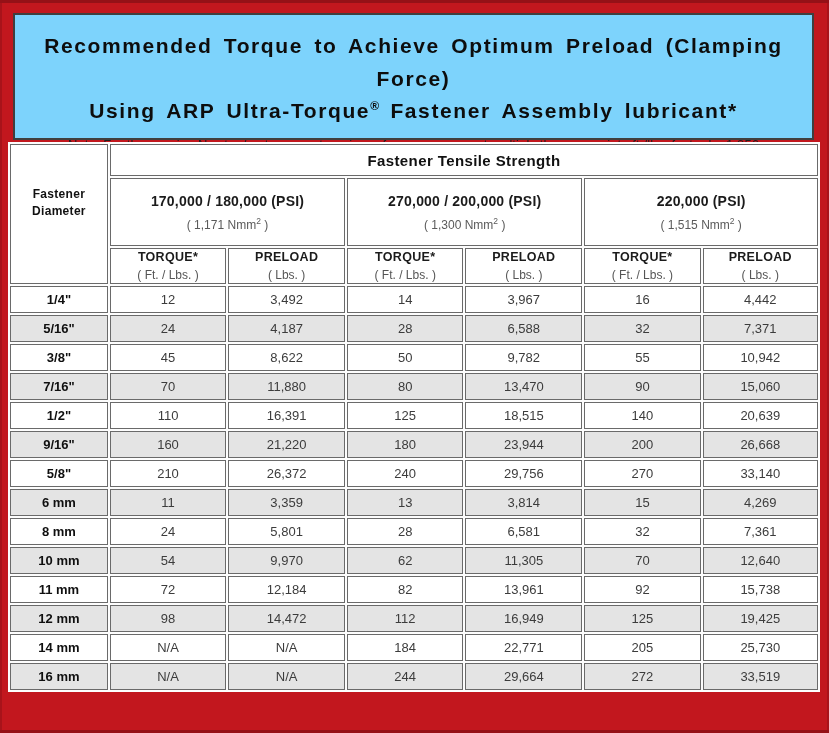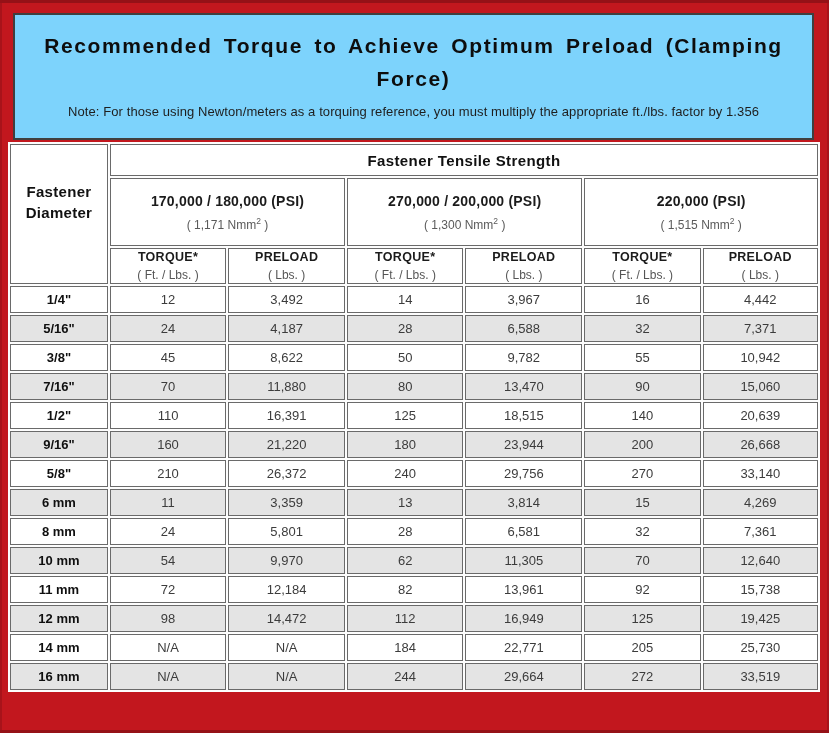--- a/index.html
+++ b/index.html
@@ -69,21 +69,21 @@
     font-size: 15px;
     font-weight: bold;
     color: #111;
     letter-spacing: 0.4px;
   }
   
   td.corner {
     background: #D3D3D3;
     vertical-align: bottom;
     padding-bottom: 24px;
-    font-size: 15px;
+    font-size: 12px;
     font-weight: bold;
     color: #111;
     line-height: 1.35;
     letter-spacing: 0.3px;
   }
   
   td.psi-group { height: 68px; background: #ffffff; }
   .psi-line { font-size: 14px; font-weight: bold; color: #1b1b1b; letter-spacing: 0.2px; }
   .nmm-line { font-size: 12px; color: #5a5a5a; margin-top: 7px; }
   .nmm-line sup { font-size: 8.5px; }
@@ -97,20 +97,21 @@
   tbody tr.stripe td { background: #E4E4E4; }
 </style>
 </head>
 <body>
 
 <div class="frame">
 
   <div class="title-box">
     <div class="page-title">
       <span>Recommended Torque to Achieve Optimum Preload (Clamping Force)</span><br>
+      <span><span>Using ARP Ultra-Torque</span><sup>®</sup><span> Fastener Assembly lubricant*</span></span>
     </div>
     <div class="note">Note: For those using Newton/meters as a torquing reference, you must multiply the appropriate ft./lbs. factor by 1.356</div>
   </div>
 
   <table class="torque">
     <colgroup>
       <col style="width:12.3%">
       <col style="width:14.6%">
         <col style="width:14.7%">
       <col style="width:14.6%">

